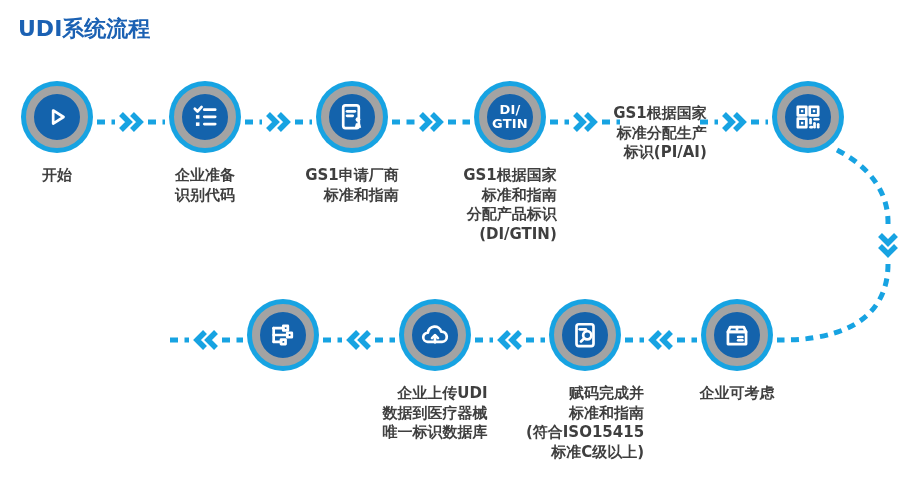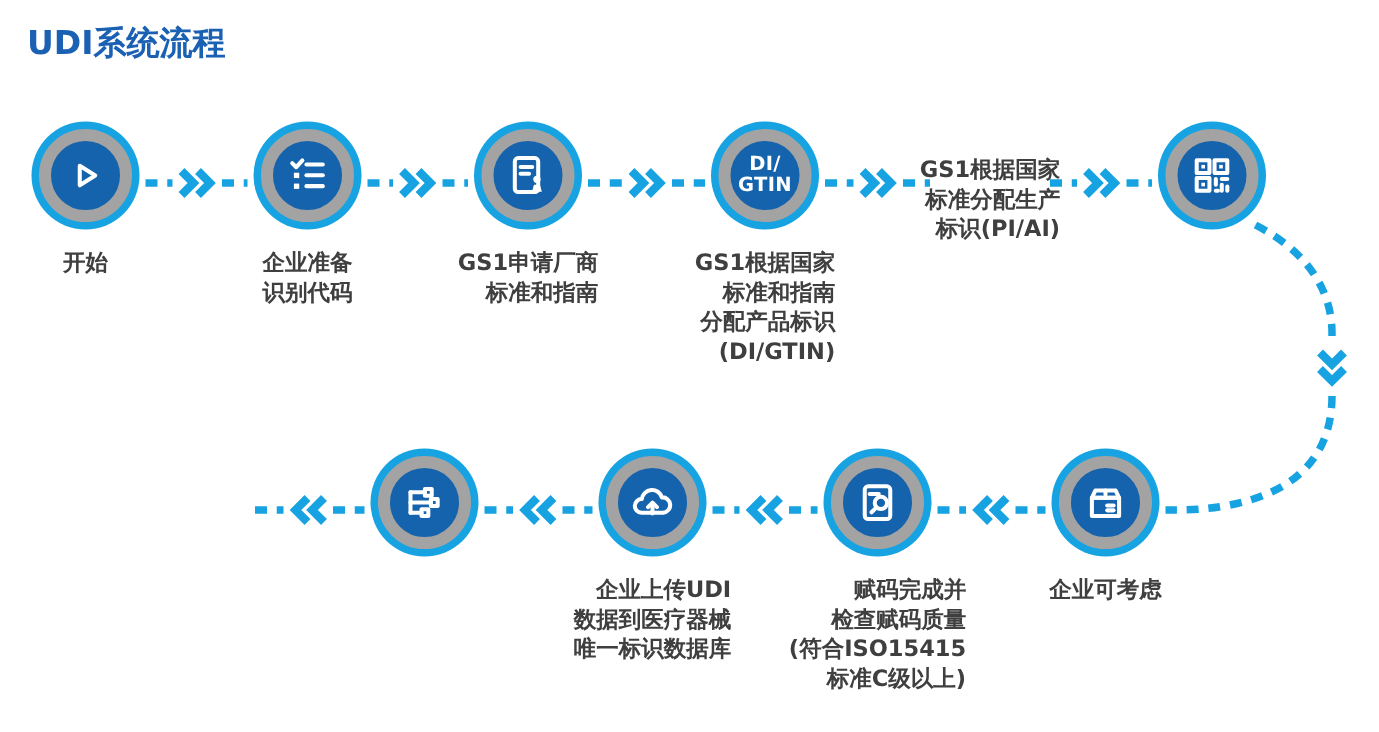--- a/index.html
+++ b/index.html
@@ -183,21 +183,21 @@
   <div class="node" style="left:500px;top:304px">
     <div class="circle">
       <svg class="icon" width="34" height="34" viewBox="0 0 24 24">
         <rect x="6" y="4.4" width="12" height="15.4" rx="1.6"></rect>
         <path d="M8.3 8 H12.6"></path>
         <circle cx="13.6" cy="12.2" r="2.9"></circle>
         <path d="M11.4 14.4 L9.2 16.6"></path>
       </svg>
     </div>
     <div class="label">赋码完成并
-检查赋码质量
+标准和指南
 (符合ISO15415
 标准C级以上)</div>
   </div>
 
   <div class="node" style="left:350px;top:304px">
     <div class="circle">
       <svg class="icon" width="34" height="34" viewBox="0 0 24 24">
         <path d="M6.8 16.8 A3.2 3.2 0 0 1 7 10.4 A4.8 4.8 0 0 1 16.4 9.6 A3.4 3.4 0 0 1 17 16.8 Z"></path>
         <path d="M12 17.2 V12.4"></path>
         <path d="M9.9 14.2 L12 12.1 L14.1 14.2"></path>

